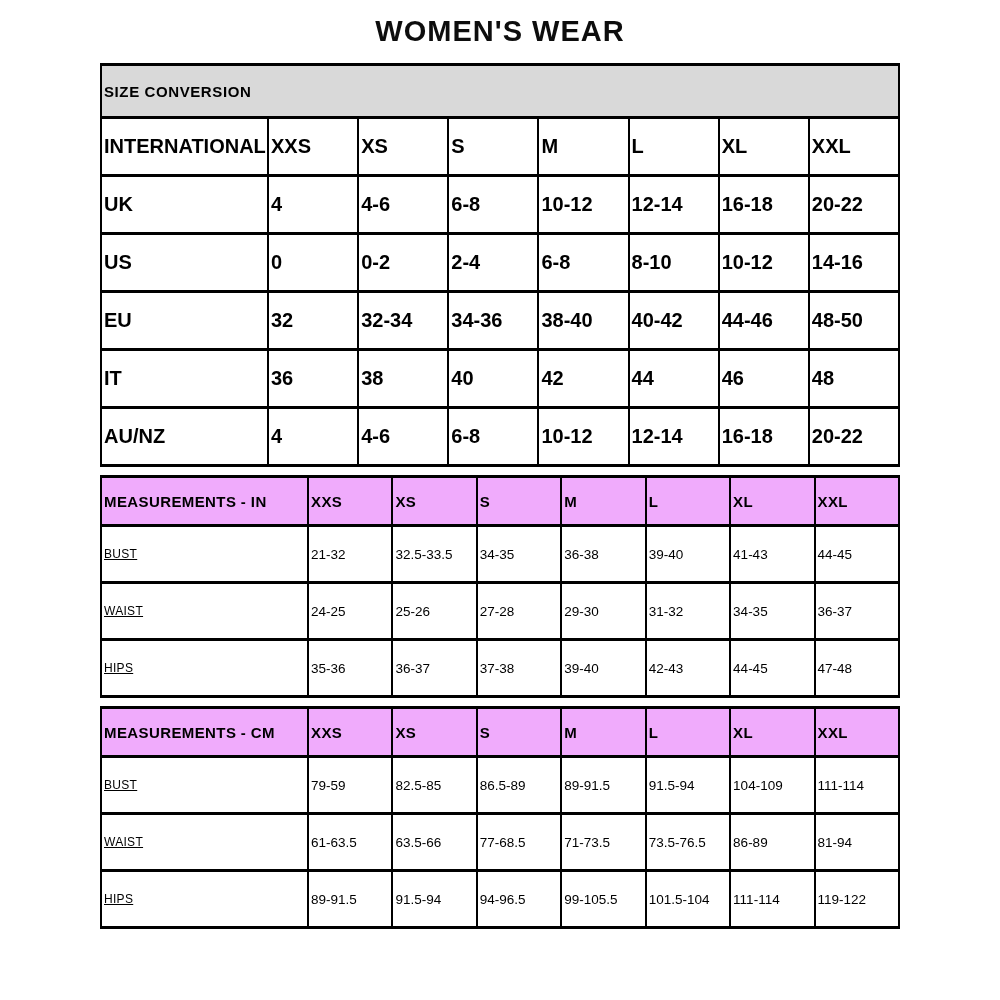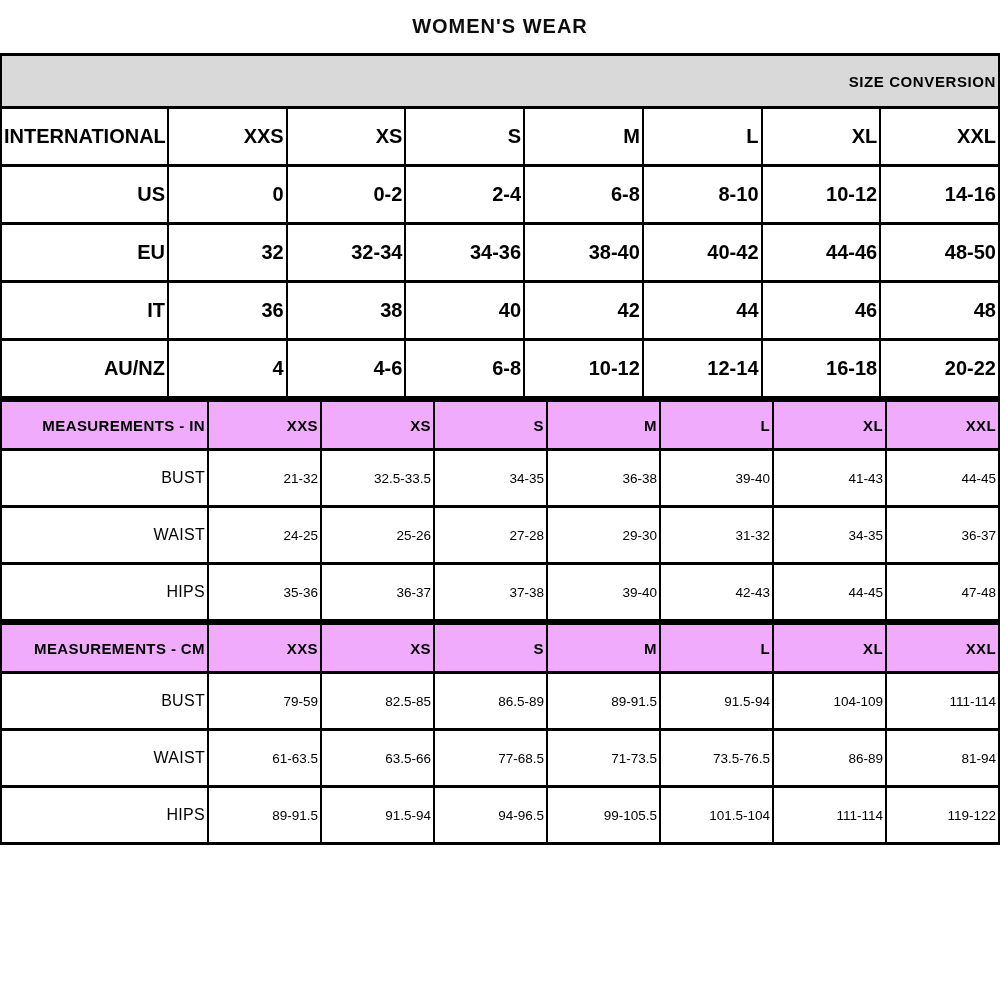--- a/index.html
+++ b/index.html
@@ -3,43 +3,43 @@
 <meta charset="utf-8">
 <style>
   html, body { margin: 0; padding: 0; background: #ffffff; }
   .page {
     width: 1000px; height: 1000px; box-sizing: border-box;
     padding-top: 15px; background: #ffffff;
     font-family: "Liberation Sans", sans-serif; color: #000;
   }
   h1.title {
     margin: 0 0 15px 0; text-align: center;
-    font-size: 20px; font-weight: 700; letter-spacing: 1px; color: #0d0d0d;
+    font-size: 29px; font-weight: 700; letter-spacing: 1px; color: #0d0d0d;
   }
   table.tbl {
     border-collapse: collapse; table-layout: fixed;
-    width: 1000px; margin: 0 auto; text-align: right;
+    width: 800px; margin: 8px auto; text-align: left;
   }
   .tbl td, .tbl th {
     border: 2px solid #000;
     border-top-width: 3px; border-bottom-width: 3px;
     overflow: hidden; padding: 0 2px; vertical-align: middle;
   }
   .span-header {
     background: #d9d9d9; height: 50px;
     font-size: 15px; font-weight: 700; letter-spacing: 0.6px;
   }
   .conv td { height: 55px; font-size: 20px; font-weight: bold; }
   .meas { margin-top: 10px; }
   .meas th {
     background: #f0abfc; height: 46px;
     font-size: 15px; font-weight: 700; letter-spacing: 0.4px;
   }
   .meas td { height: 54px; font-size: 13.5px; }
-  .meas td.label-cell { font-size: 16px; letter-spacing: 0.3px; }
+  .meas td.label-cell { font-size: 12px; letter-spacing: 0.3px; text-decoration: underline; }
 </style>
 </head>
 <body>
 
 <div class="page">
 
   <h1 class="title">WOMEN'S WEAR</h1>
 
   <table class="tbl conv">
     <colgroup>
@@ -54,20 +54,30 @@
     <tbody>
         <tr>
           <td class="label-cell">INTERNATIONAL</td>
           <td>XXS</td>
           <td>XS</td>
           <td>S</td>
           <td>M</td>
           <td>L</td>
           <td>XL</td>
           <td>XXL</td>
+        </tr>
+        <tr>
+          <td class="label-cell">UK</td>
+          <td>4</td>
+          <td>4-6</td>
+          <td>6-8</td>
+          <td>10-12</td>
+          <td>12-14</td>
+          <td>16-18</td>
+          <td>20-22</td>
         </tr>
         <tr>
           <td class="label-cell">US</td>
           <td>0</td>
           <td>0-2</td>
           <td>2-4</td>
           <td>6-8</td>
           <td>8-10</td>
           <td>10-12</td>
           <td>14-16</td>

